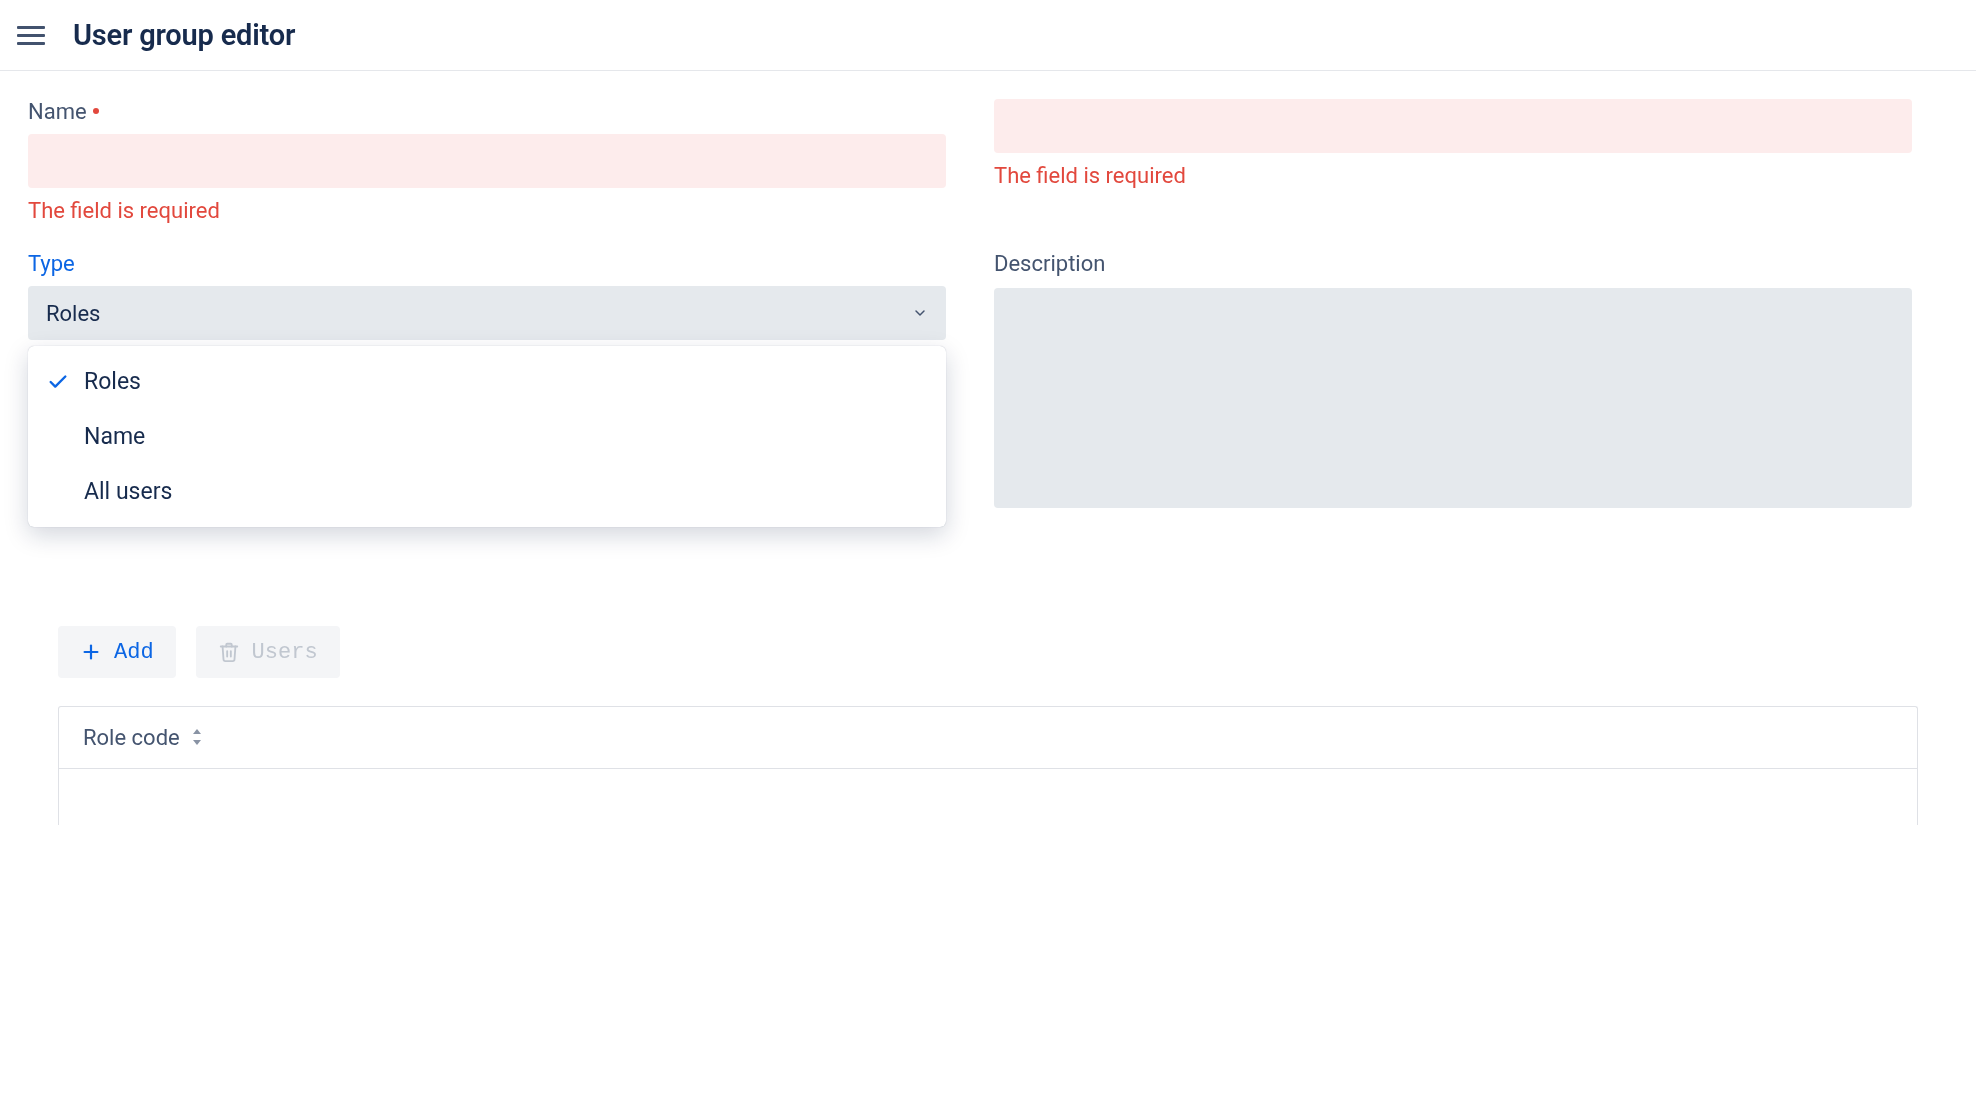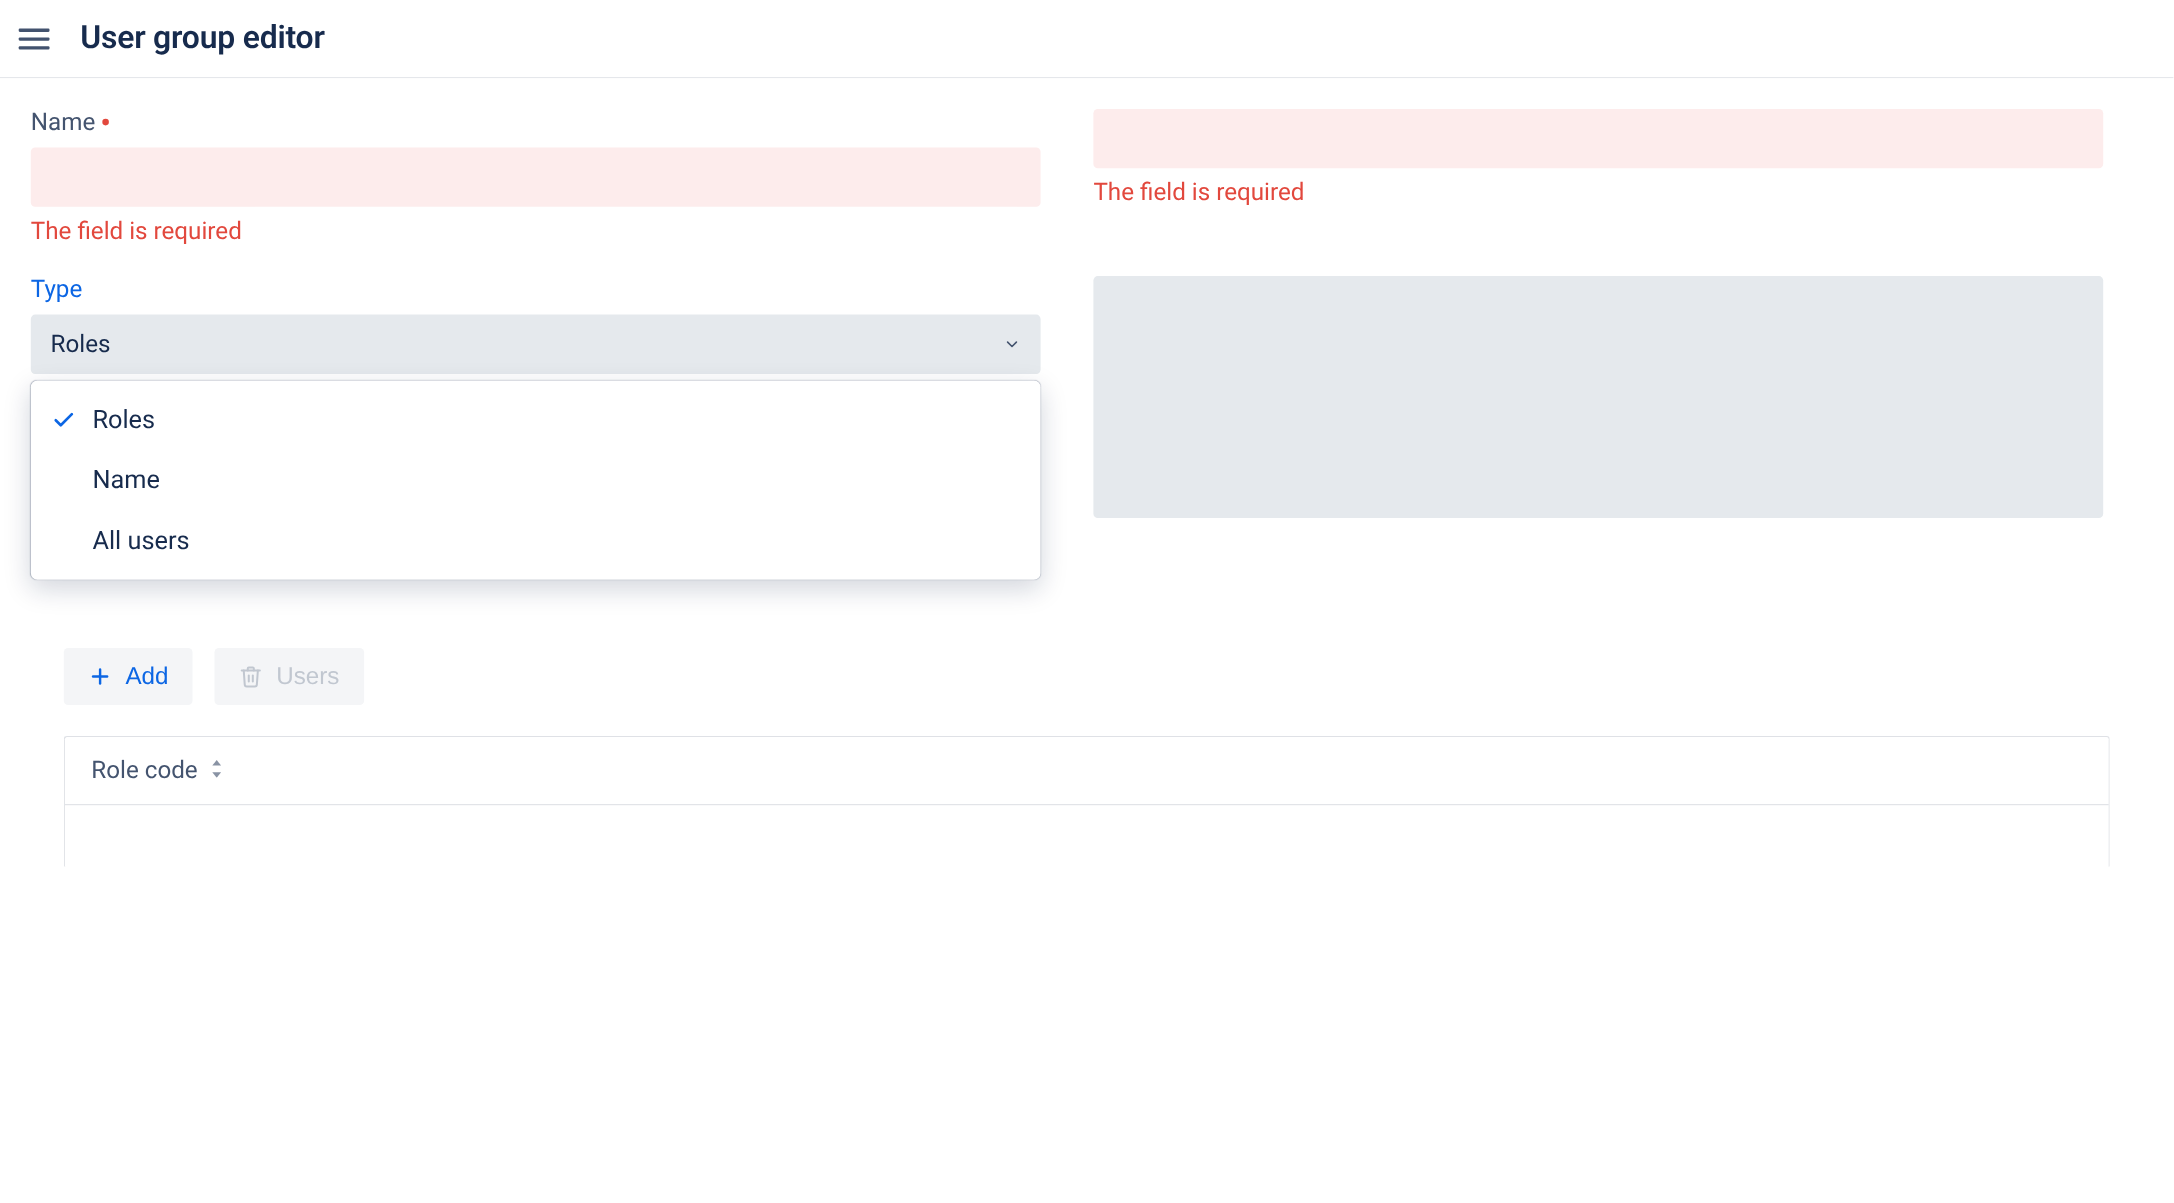--- a/index.html
+++ b/index.html
@@ -154,21 +154,21 @@
       display: inline-flex;
       align-items: center;
       gap: 12px;
       height: 52px;
       padding: 0 22px;
       border-radius: 4px;
       border: none;
       font-size: 22px;
       cursor: pointer;
       background: #F4F5F7;
-      font-family: Liberation Sans, sans-serif;
+      font-family: Liberation Mono, monospace;
     }
     .btn.add { color: #0C66E4; }
     .btn.remove { color: #C1C7D0; cursor: not-allowed; }
     .btn .icon { display: inline-flex; }
     .table-wrap {
       margin: 0 30px;
       border: 1px solid #DFE1E6;
       border-radius: 3px 3px 0 0;
       border-bottom: none;
     }
@@ -243,20 +243,21 @@
         </div>
         <div class="dropdown-item">
           <span class="check"></span>
           <span>All users</span>
         </div>
       </div>
     </div>
   </div>
 
   <div class="field desc">
+    <div class="label">Description</div>
     <textarea class="textarea" style=""></textarea>
   </div>
 
 </div>
 
 <div class="section">
   <div class="toolbar">
     <button class="btn add">
       <span class="icon">
         <svg width="22" height="22" viewBox="0 0 24 24" fill="none" stroke="#0C66E4" stroke-width="2.4" stroke-linecap="round">

